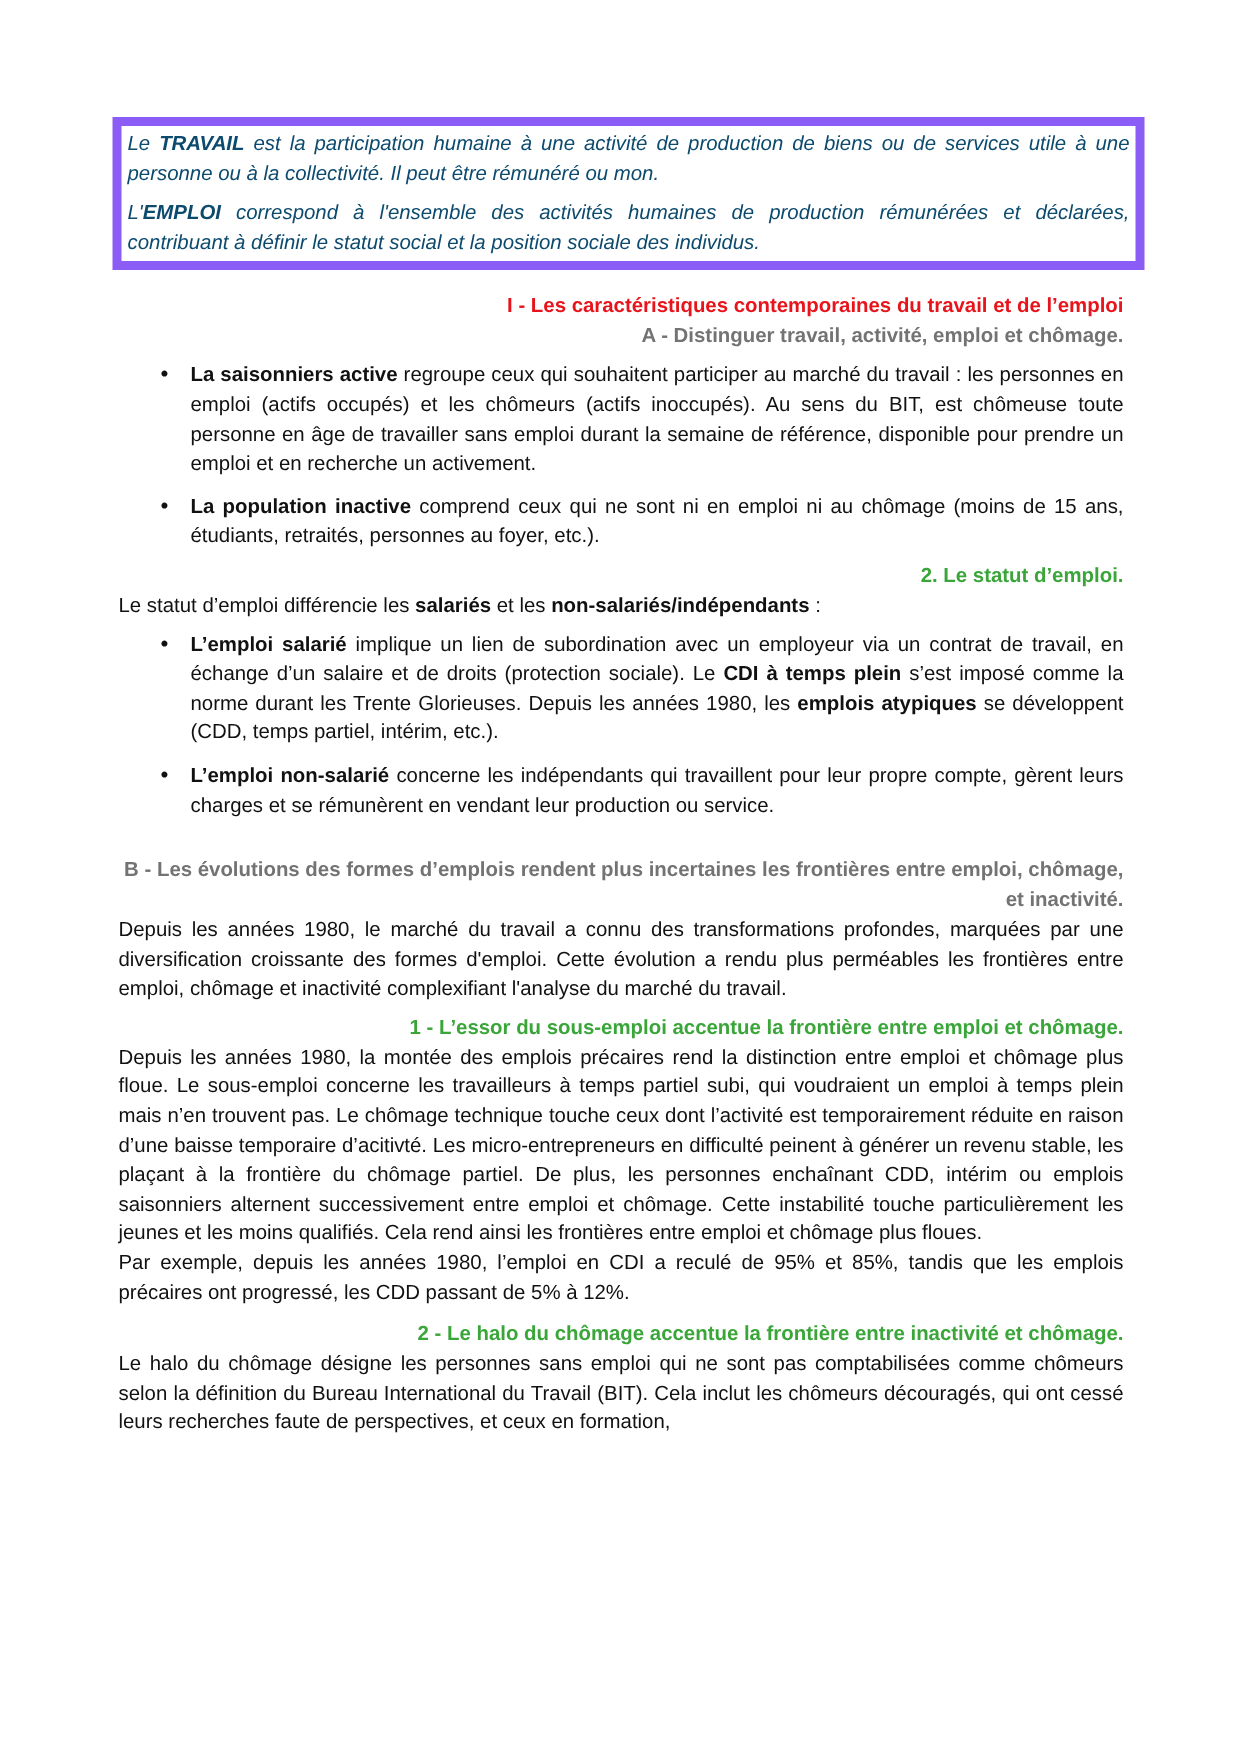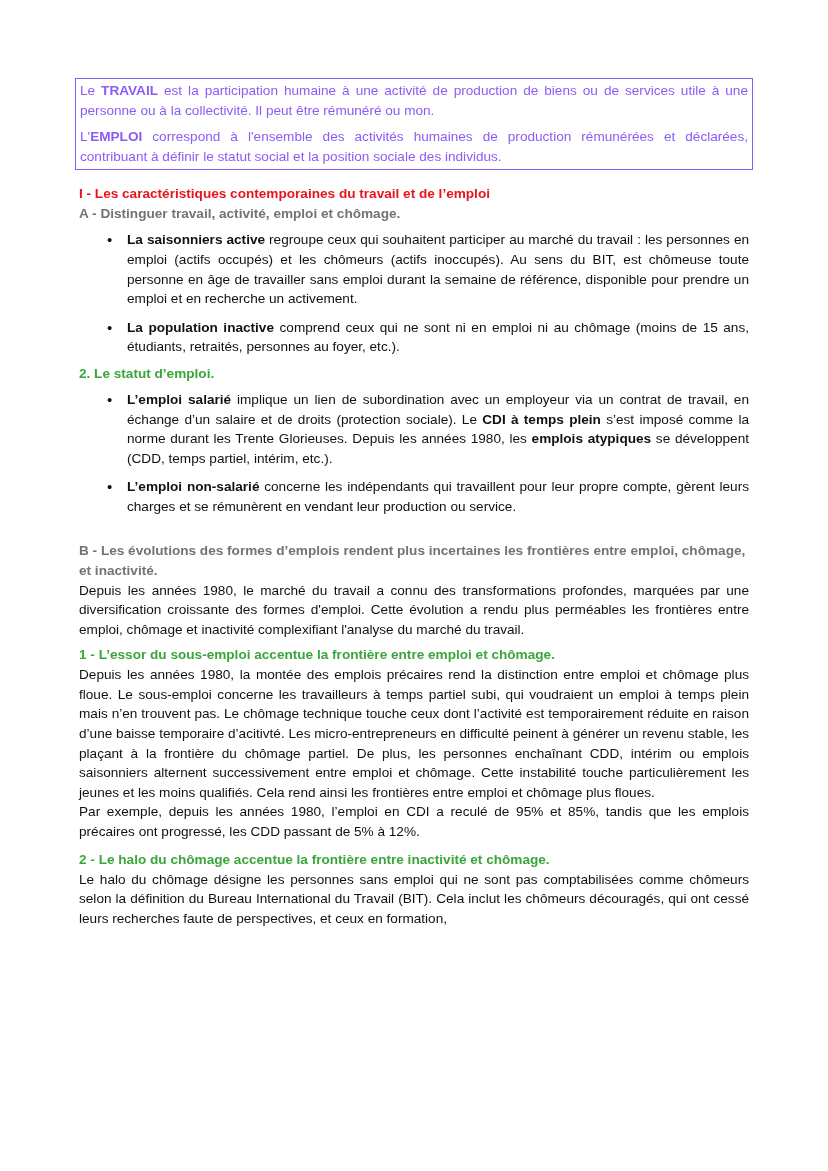--- a/index.html
+++ b/index.html
@@ -1,25 +1,25 @@
 <!DOCTYPE html>
 <html><head>
 <meta charset="utf-8">
 <style>
   html, body { margin: 0; padding: 0; background: #ffffff; }
   body { width: 828px; height: 1171px; position: relative; overflow: hidden;
          font-family: "Liberation Sans", "DejaVu Sans", sans-serif; color: #111; }
   .page { position: absolute; left: 79px; top: 78px; width: 670px; font-size: 13.6px; line-height: 19.6px; }
-  .defbox { border: 1px solid #8b5cf6; padding: 2px 4px 3px 4px; color: #8b5cf6; margin-left: -4px; width: 668px; }
+  .defbox { border: 6px solid #8b5cf6; padding: 2px 4px 3px 4px; color: #0c4a6e; margin-left: -4px; width: 668px; font-style: italic; }
   .defbox p { margin: 0; text-align: justify; }
   .defbox p + p { margin-top: 7px; }
   .red { color: #e8141b; }
   .blue { color: #737373; }
   .green { color: #3aa63a; }
-  h2, h3, h4 { margin: 0; font-size: 13.6px; line-height: 20px; font-weight: bold; }
+  h2, h3, h4 { margin: 0; font-size: 13.6px; line-height: 20px; font-weight: bold; text-align: right; }
   p { margin: 0; text-align: justify; }
   .h-i { margin-top: 14px; }
   .h-a { margin-top: 0; }
   .h-num { margin-top: 4px; }
   ul { margin: 6px 0 0 0; padding-left: 48px; list-style: none; }
   ul li { position: relative; text-align: justify; margin-bottom: 9px; }
   ul li::before { content: "\2022"; position: absolute; left: -20px; top: 0; font-size: 15px; }
   .h-b { margin-top: 24px; }
   .h-sub { margin-top: 6px; }
   .h-sub2 { margin-top: 8px; }
@@ -37,20 +37,21 @@
 
   <h2 class="red h-i">I - Les caractéristiques contemporaines du travail et de l’emploi</h2>
   <h3 class="blue h-a">A - Distinguer travail, activité, emploi et chômage.</h3>
 
   <ul>
     <li><b>La saisonniers active</b><span> regroupe ceux qui souhaitent participer au marché du travail : les personnes en emploi (actifs occupés) et les chômeurs (actifs inoccupés). Au sens du BIT, est chômeuse toute personne en âge de travailler sans emploi durant la semaine de référence, disponible pour prendre un emploi et en recherche un activement.</span></li>
     <li><b>La population inactive</b><span> comprend ceux qui ne sont ni en emploi ni au chômage (moins de 15 ans, étudiants, retraités, personnes au foyer, etc.).</span></li>
   </ul>
 
   <h4 class="green" style="margin-top:-2px">2. Le statut d’emploi.</h4>
+  <p><span>Le statut d’emploi différencie les </span><b>salariés</b><span> et les </span><b>non-salariés/indépendants</b><span> :</span></p>
   <ul>
     <li><b>L’emploi salarié</b><span> implique un lien de subordination avec un employeur via un contrat de travail, en échange d’un salaire et de droits (protection sociale). Le </span><b>CDI à temps plein</b><span> s’est imposé comme la norme durant les Trente Glorieuses. Depuis les années 1980, les </span><b>emplois atypiques</b><span> se développent (CDD, temps partiel, intérim, etc.).</span></li>
     <li><b>L’emploi non-salarié</b><span> concerne les indépendants qui travaillent pour leur propre compte, gèrent leurs charges et se rémunèrent en vendant leur production ou service.</span></li>
   </ul>
 
   <h3 class="blue h-b">B - Les évolutions des formes d’emplois rendent plus incertaines les frontières entre emploi, chômage, et inactivité.</h3>
   <p>Depuis les années 1980, le marché du travail a connu des transformations profondes, marquées par une diversification croissante des formes d'emploi. Cette évolution a rendu plus perméables les frontières entre emploi, chômage et inactivité complexifiant l'analyse du marché du travail.</p>
 
   <h4 class="green h-sub">1 - L’essor du sous-emploi accentue la frontière entre emploi et chômage.</h4>
   <p>Depuis les années 1980, la montée des emplois précaires rend la distinction entre emploi et chômage plus floue. Le sous-emploi concerne les travailleurs à temps partiel subi, qui voudraient un emploi à temps plein mais n’en trouvent pas. Le chômage technique touche ceux dont l’activité est temporairement réduite en raison d’une baisse temporaire d’acitivté. Les micro-entrepreneurs en difficulté peinent à générer un revenu stable, les plaçant à la frontière du chômage partiel. De plus, les personnes enchaînant CDD, intérim ou emplois saisonniers alternent successivement entre emploi et chômage. Cette instabilité touche particulièrement les jeunes et les moins qualifiés. Cela rend ainsi les frontières entre emploi et chômage plus floues.</p>

